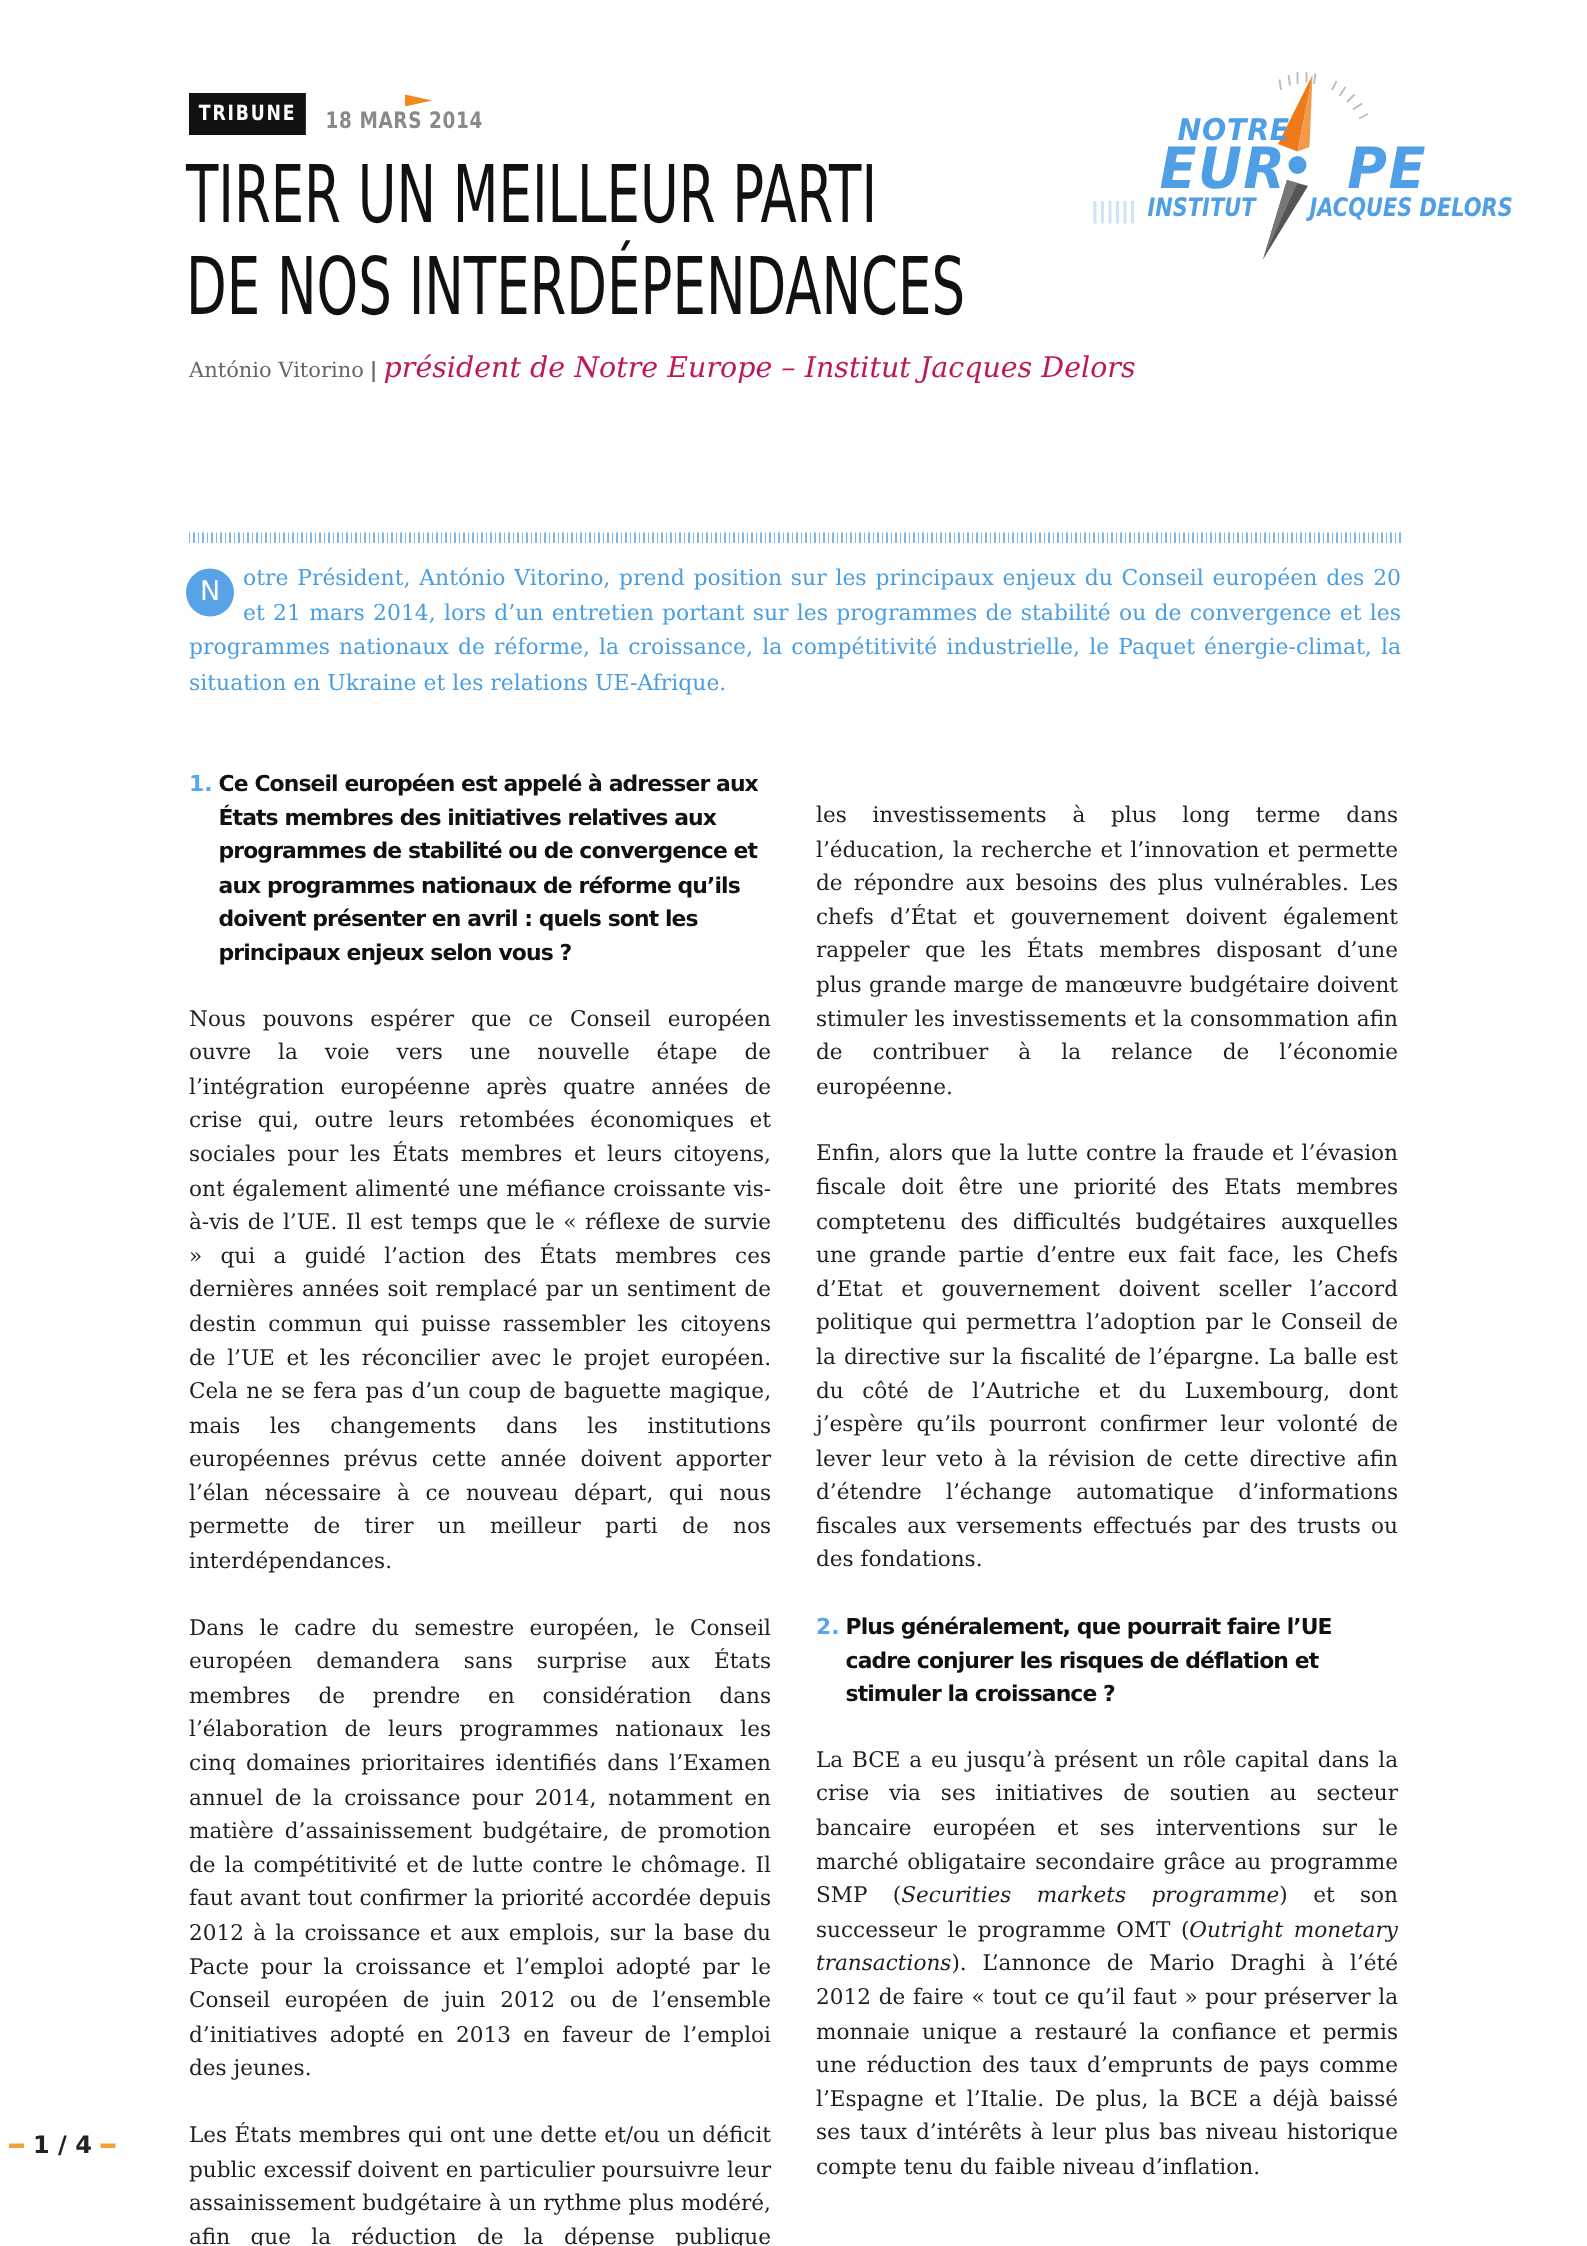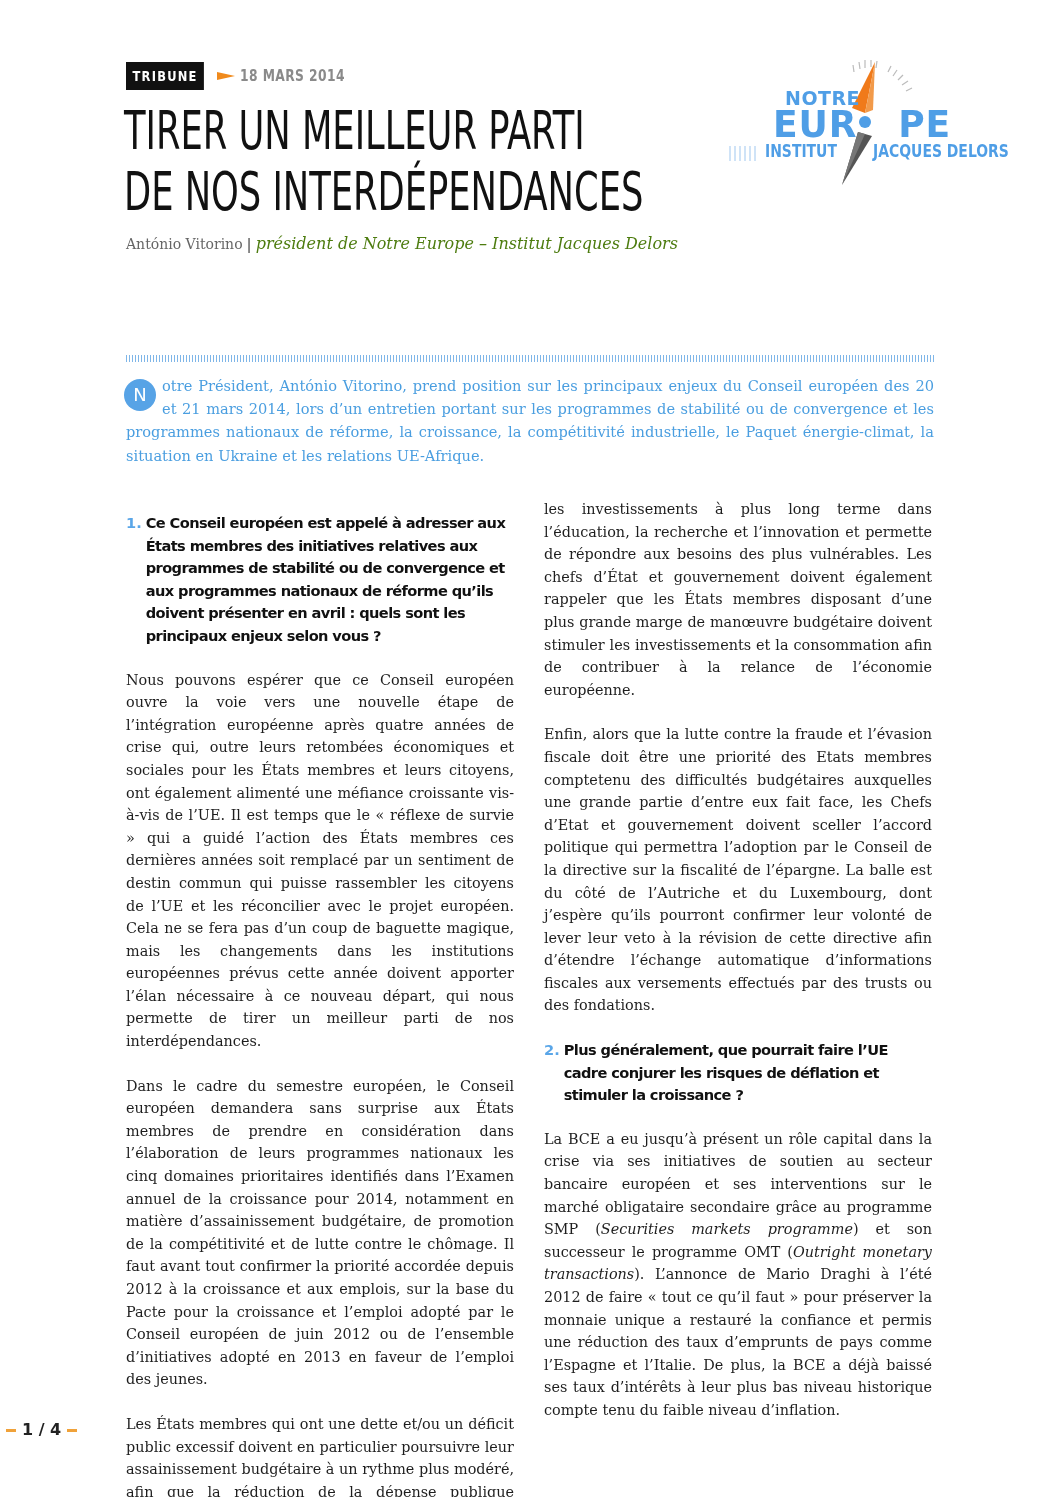--- a/index.html
+++ b/index.html
@@ -1,44 +1,44 @@
 <!DOCTYPE html>
 <html><head>
 <meta charset="utf-8">
 <style>
   html, body { margin: 0; padding: 0; background: #ffffff; }
   body { width: 1058px; height: 1497px; position: relative; overflow: hidden; color: #1a1a1a; }
 
   .tag-row { position: absolute; left: 126px; top: 62px; display: flex; align-items: center; text-align: right; }
   .tag { background: #111; color: #fff; font-family: "DejaVu Sans", sans-serif; font-weight: bold; font-size: 14px; letter-spacing: 1.5px; padding: 6px 8px 5px 8px; line-height: 17px; transform: scaleX(0.82); transform-origin: left center; }
-  .date-wrap { display: flex; align-items: center; margin-left: -4px; }
+  .date-wrap { display: flex; align-items: center; margin-left: -4px; flex-direction: column; }
   .arrow-orange { width: 0; height: 0; border-left: 18px solid #f08a1c; border-top: 4px solid transparent; border-bottom: 4px solid transparent; margin-right: 5px; }
   .date { font-family: "DejaVu Sans", sans-serif; font-weight: bold; font-size: 15px; color: #8a8a8a; letter-spacing: 0.5px; transform: scaleX(0.82); transform-origin: left center; display: inline-block; }
 
   .title { position: absolute; left: 124px; top: 100px; margin: 0; font-family: "DejaVu Sans Condensed", "DejaVu Sans", sans-serif; font-weight: normal; font-size: 53px; line-height: 61px; color: #111; transform: scaleX(0.74); transform-origin: left top; white-space: nowrap; letter-spacing: 0px; }
   .byline { position: absolute; left: 126px; top: 234px; font-family: "DejaVu Serif", serif; font-size: 14px; color: #666; }
   .byline .name { color: #666; text-align: center; }
   .byline .sep { color: #666; font-weight: bold; margin: 0 4px; }
-  .byline .role { font-style: italic; color: #4d7c0f; font-size: 16px; }
+  .byline .role { font-style: italic; color: #be185d; font-size: 19px; }
 
-  .logo { position: absolute; left: 725px; top: 50px; width: 290px; height: 135px; }
+  .logo { position: absolute; left: 725px; top: 38px; width: 290px; height: 135px; font-style: italic; }
   .logo .notre { position: absolute; left: 60px; top: 36px; font-family: "DejaVu Sans", sans-serif; font-weight: bold; font-size: 20px; color: #4f9ee6; letter-spacing: 0.5px; transform: scaleX(0.95); transform-origin: left top; }
   .logo .europe { position: absolute; left: 48px; top: 52px; font-family: "DejaVu Sans", sans-serif; font-weight: bold; font-size: 38px; color: #4f9ee6; letter-spacing: 1px; transform: scaleX(0.95); transform-origin: left top; }
   .logo .institut { position: absolute; left: 0px; top: 91px; font-family: "DejaVu Sans", sans-serif; font-weight: bold; font-size: 17px; color: #4f9ee6; transform: scaleX(0.82); transform-origin: left top; white-space: nowrap; }
   .logo .jacques { position: absolute; left: 148px; top: 91px; font-family: "DejaVu Sans", sans-serif; font-weight: bold; font-size: 17px; color: #4f9ee6; transform: scaleX(0.82); transform-origin: left top; white-space: nowrap; }
   .logo svg { position: absolute; left: 0; top: 0; }
 
   .dotted-rule { position: absolute; left: 126px; top: 355px; width: 808px; height: 7px; background-image: repeating-linear-gradient(to right, #7fb6e8 0px, #7fb6e8 1px, transparent 1px, transparent 3px); }
 
   .intro { position: absolute; left: 126px; top: 374px; width: 808px; font-family: "DejaVu Serif", serif; font-size: 14.6px; line-height: 23.2px; color: #4a9ee0; text-align: justify; }
   .dropcap { float: left; width: 32px; height: 32px; border-radius: 50%; background: #57a3e6; color: #fff; font-family: "DejaVu Sans", sans-serif; font-size: 18px; line-height: 32px; text-align: center; margin: 5px 6px 0 -2px; transform: none; }
 
   .col { position: absolute; width: 388px; font-family: "DejaVu Serif", serif; font-size: 14.4px; line-height: 22.6px; color: #1e1e1e; text-align: justify; }
   .col-left { left: 126px; top: 512px; }
-  .col-right { left: 544px; top: 498px; }
+  .col-right { left: 544px; top: 533px; }
   .col p { margin: 0 0 22px 0; }
   .question { display: flex; font-family: "DejaVu Sans", sans-serif; font-weight: bold; font-size: 14.6px; line-height: 22.6px; color: #111; margin: 0 0 21px 0; text-align: left; }
   .question .num { color: #5aa6e8; flex: 0 0 auto; margin-right: 4px; }
   .question .qtext { letter-spacing: -0.6px; }
   .col em { }
 
   .footer { position: absolute; left: 0; width: 1058px; top: 1420px; font-family: "DejaVu Sans", sans-serif; font-size: 16px; color: #222; font-weight: bold; }
   .footer .dash { display: inline-block; width: 10px; height: 3px; background: #f0a23a; vertical-align: middle; margin: 0 6px; }
 </style>
 </head>

